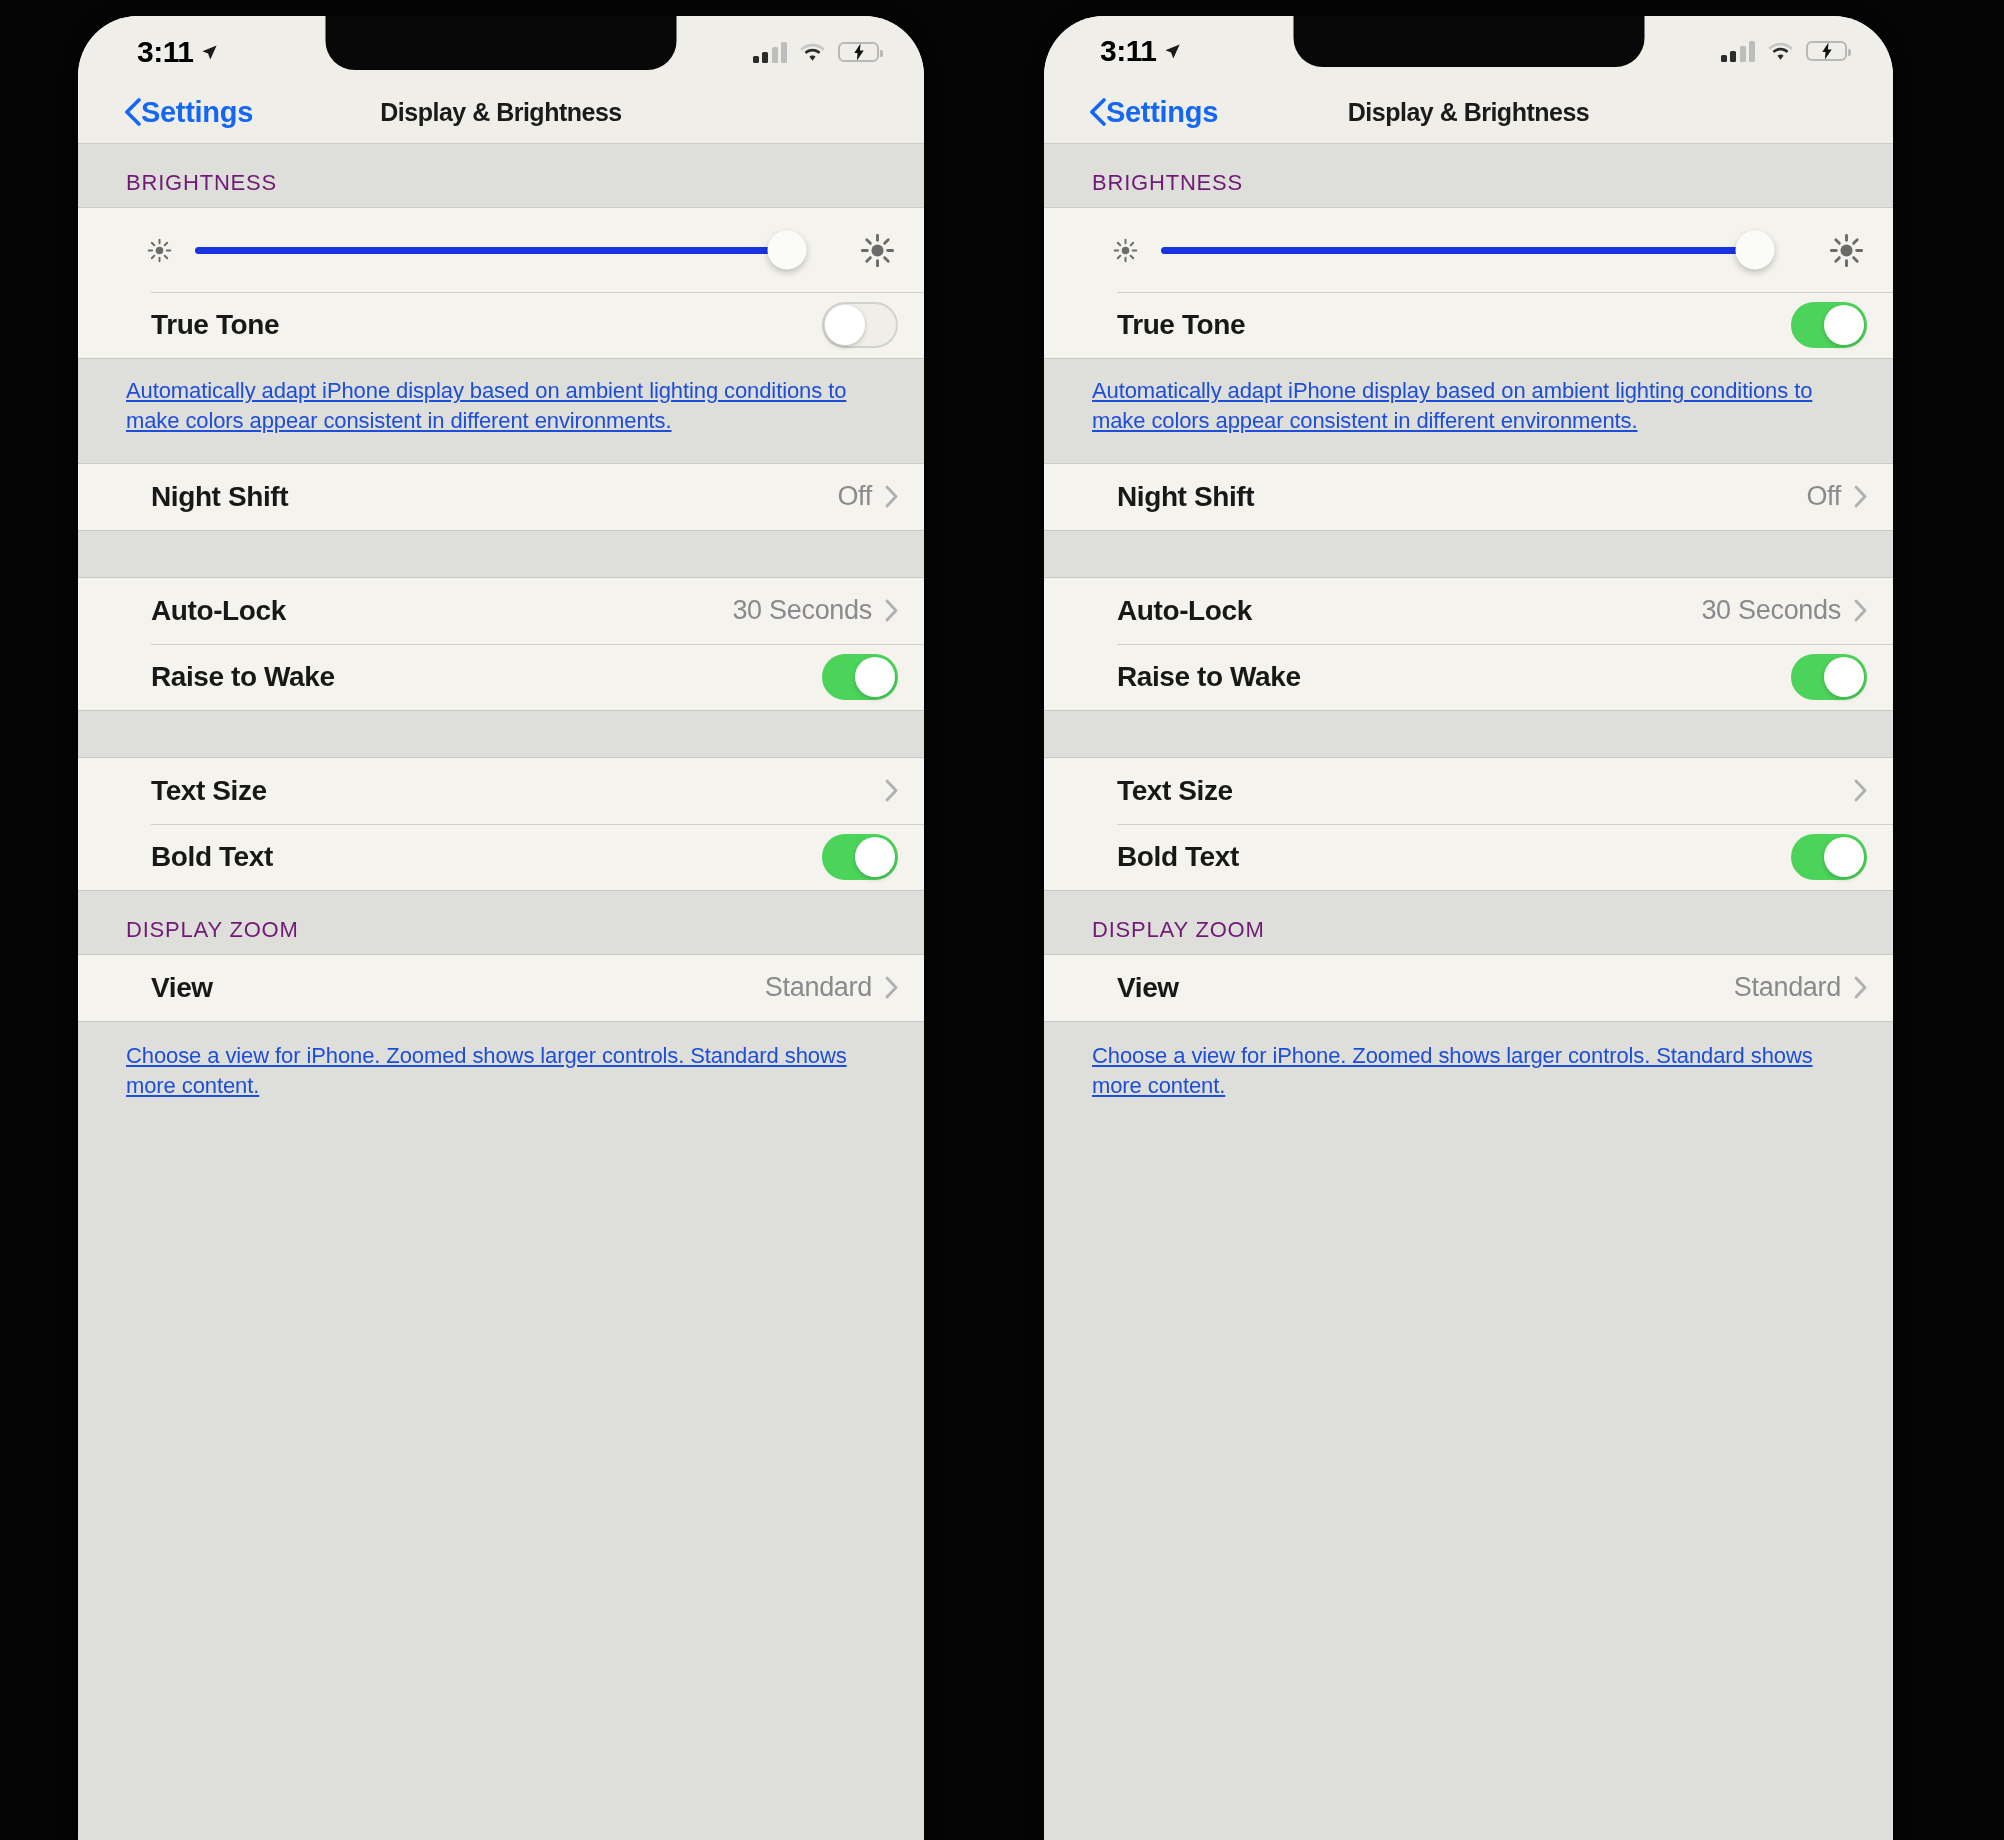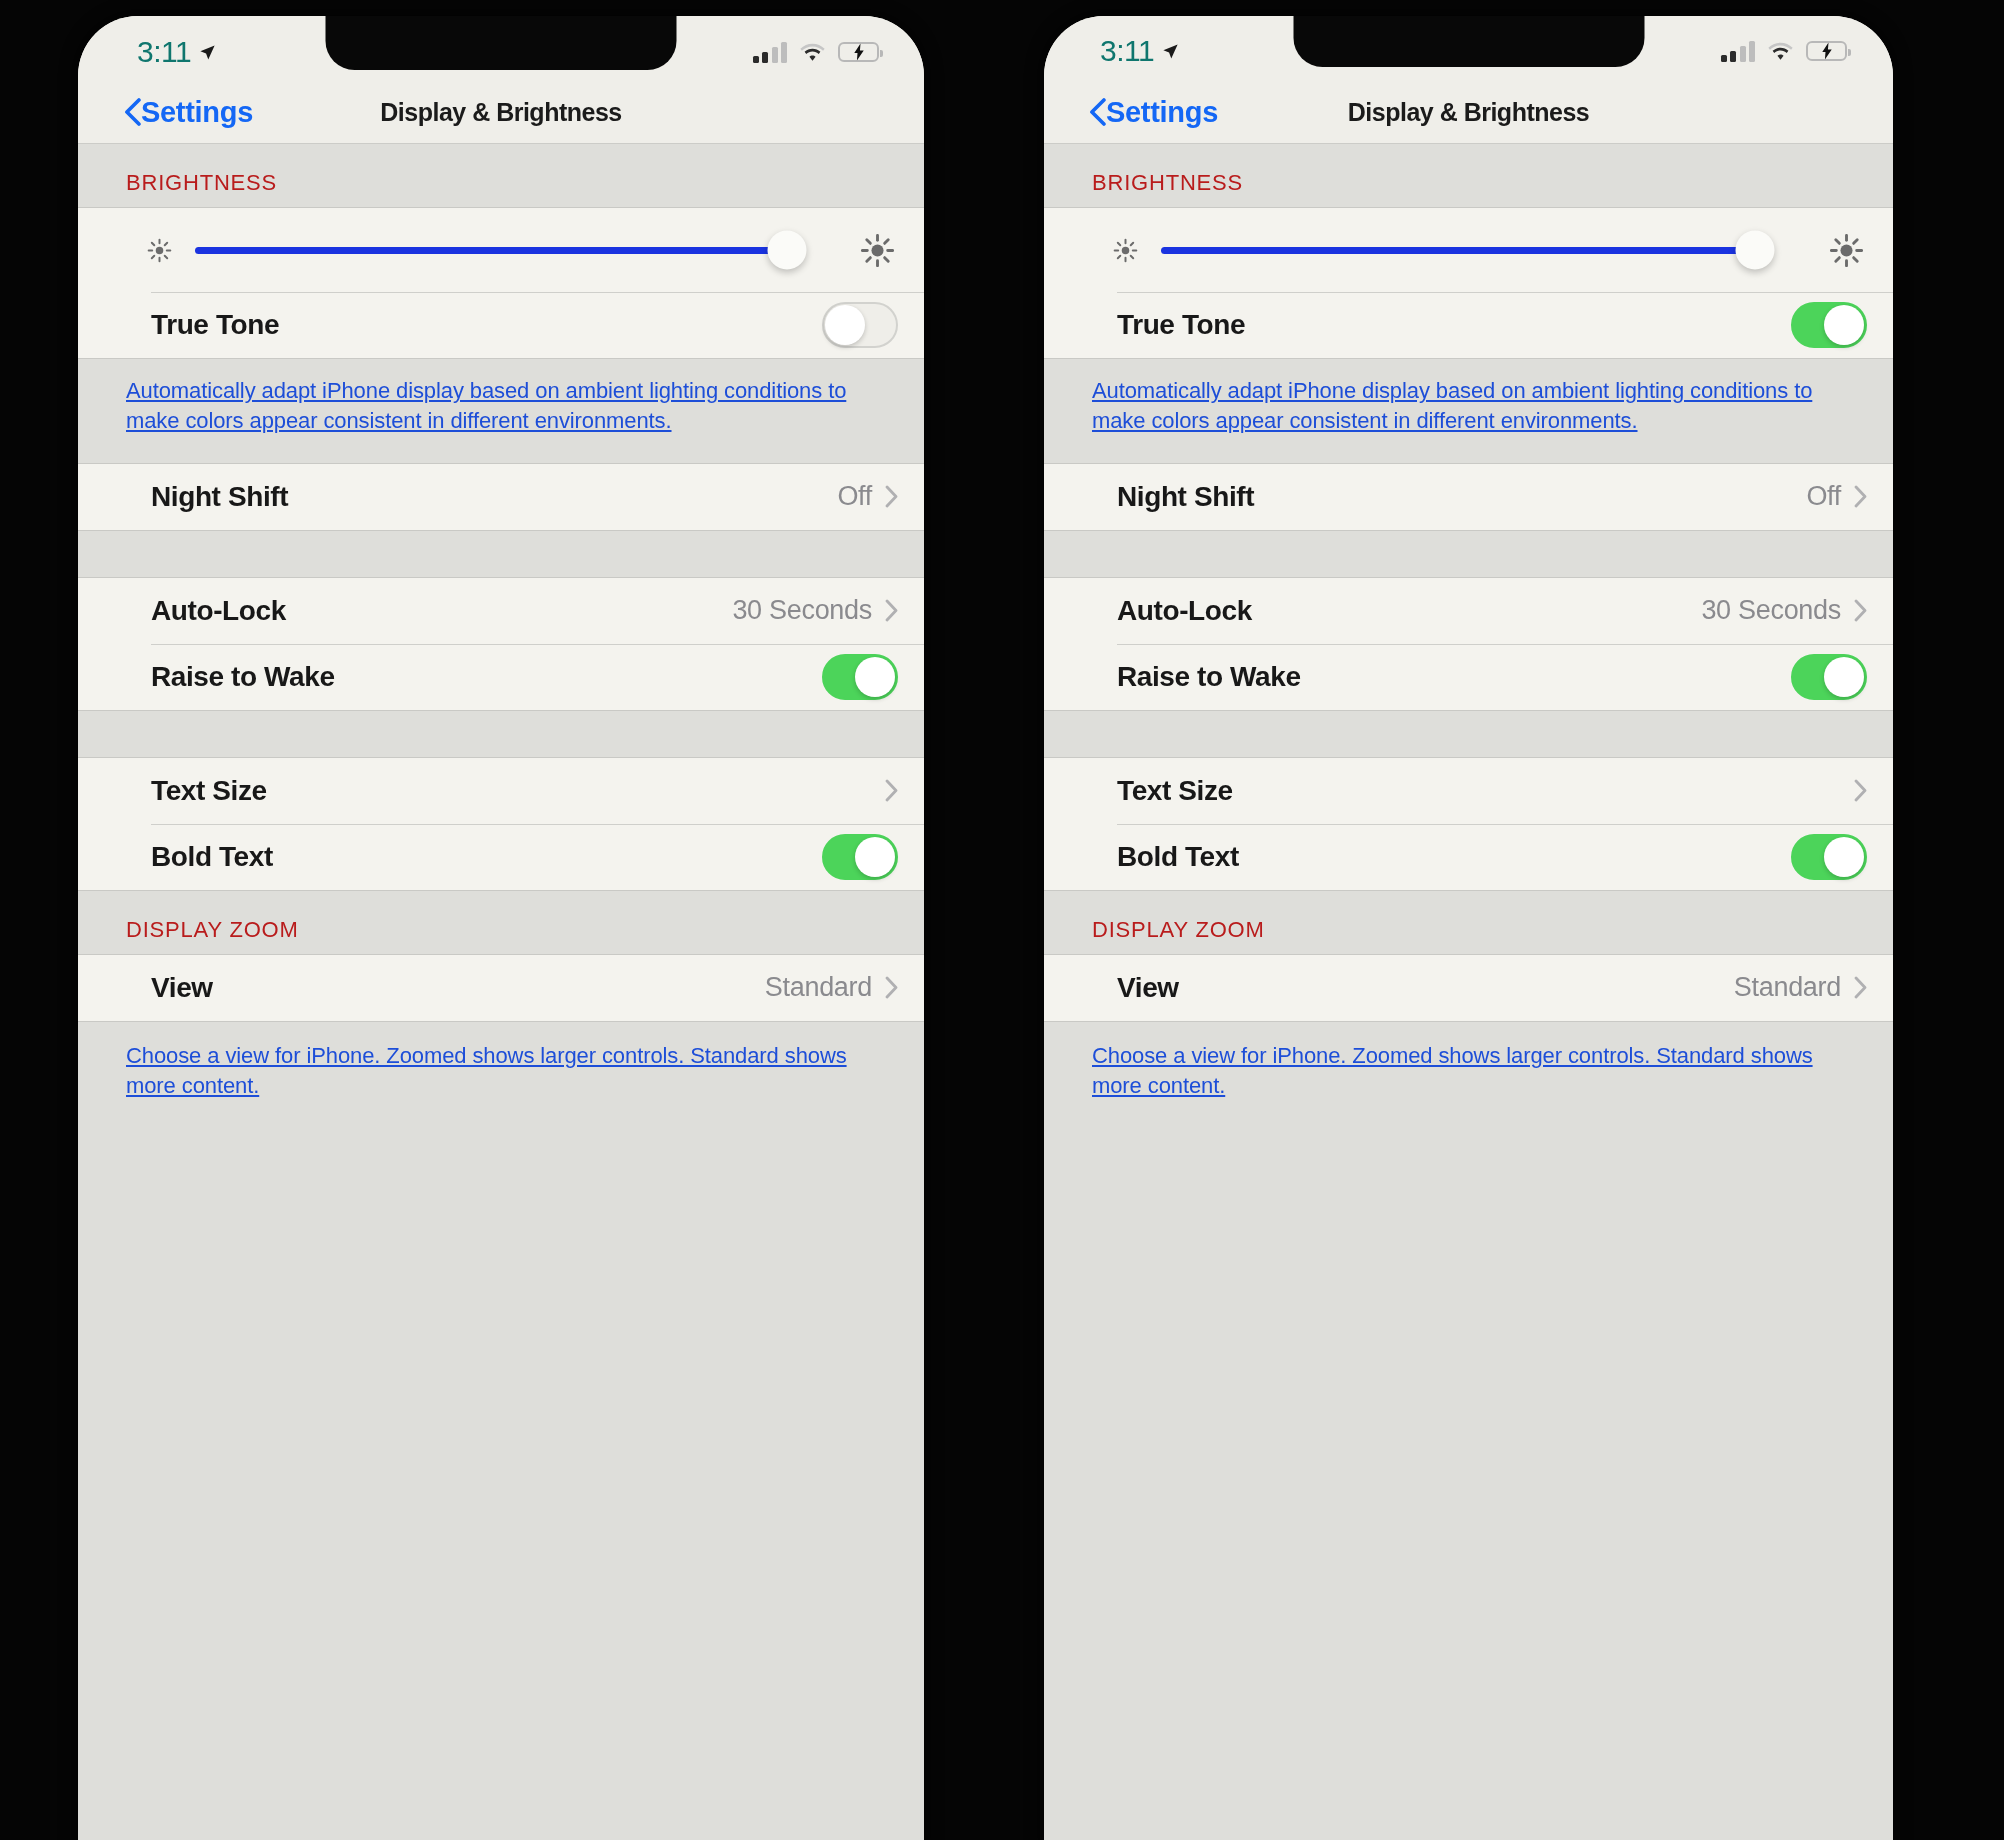--- a/index.html
+++ b/index.html
@@ -57,22 +57,22 @@
     align-items: center;
     justify-content: space-between;
     padding: 7px 45px 0 59px;
     flex: none;
     z-index: 20;
   }
   .phone.right .statusbar { padding: 5px 46px 0 56px; }
   .sb-left { display: flex; align-items: center; gap: 7px; }
   .sb-time {
     font-size: 30px;
-    font-weight: normal;
-    color: #0f766e;
+    font-weight: bold;
+    color: #000000;
     letter-spacing: -0.5px;
     line-height: 1;
   }
   .loc-arrow { width: 19px; height: 19px; display: block; }
   .sb-right { display: flex; align-items: center; gap: 13px; }
   .bars { display: flex; align-items: flex-end; gap: 3.5px; height: 21px; }
   .bars i { display: block; width: 6px; border-radius: 1.5px; background: #2b2b2b; }
   .bars i.b1 { height: 6.5px; }
   .bars i.b2 { height: 11px; }
   .bars i.b3 { height: 16px; background: #bdbdbd; }
@@ -143,21 +143,21 @@
 
   
   .list {
     flex: 1 1 auto;
     background: #dededa;
     overflow: hidden;
   }
   .section-header {
     background: #dededa;
     font-size: 22px;
-    color: #b91c1c;
+    color: #701a75;
     letter-spacing: 0.8px;
     padding: 26px 0 11px 48px;
   }
   .gap {
     background: #dededa;
     height: 46px;
   }
   .rowgroup {
     background: #f4f3ee;
     border-top: 1px solid #c9c9c5;

